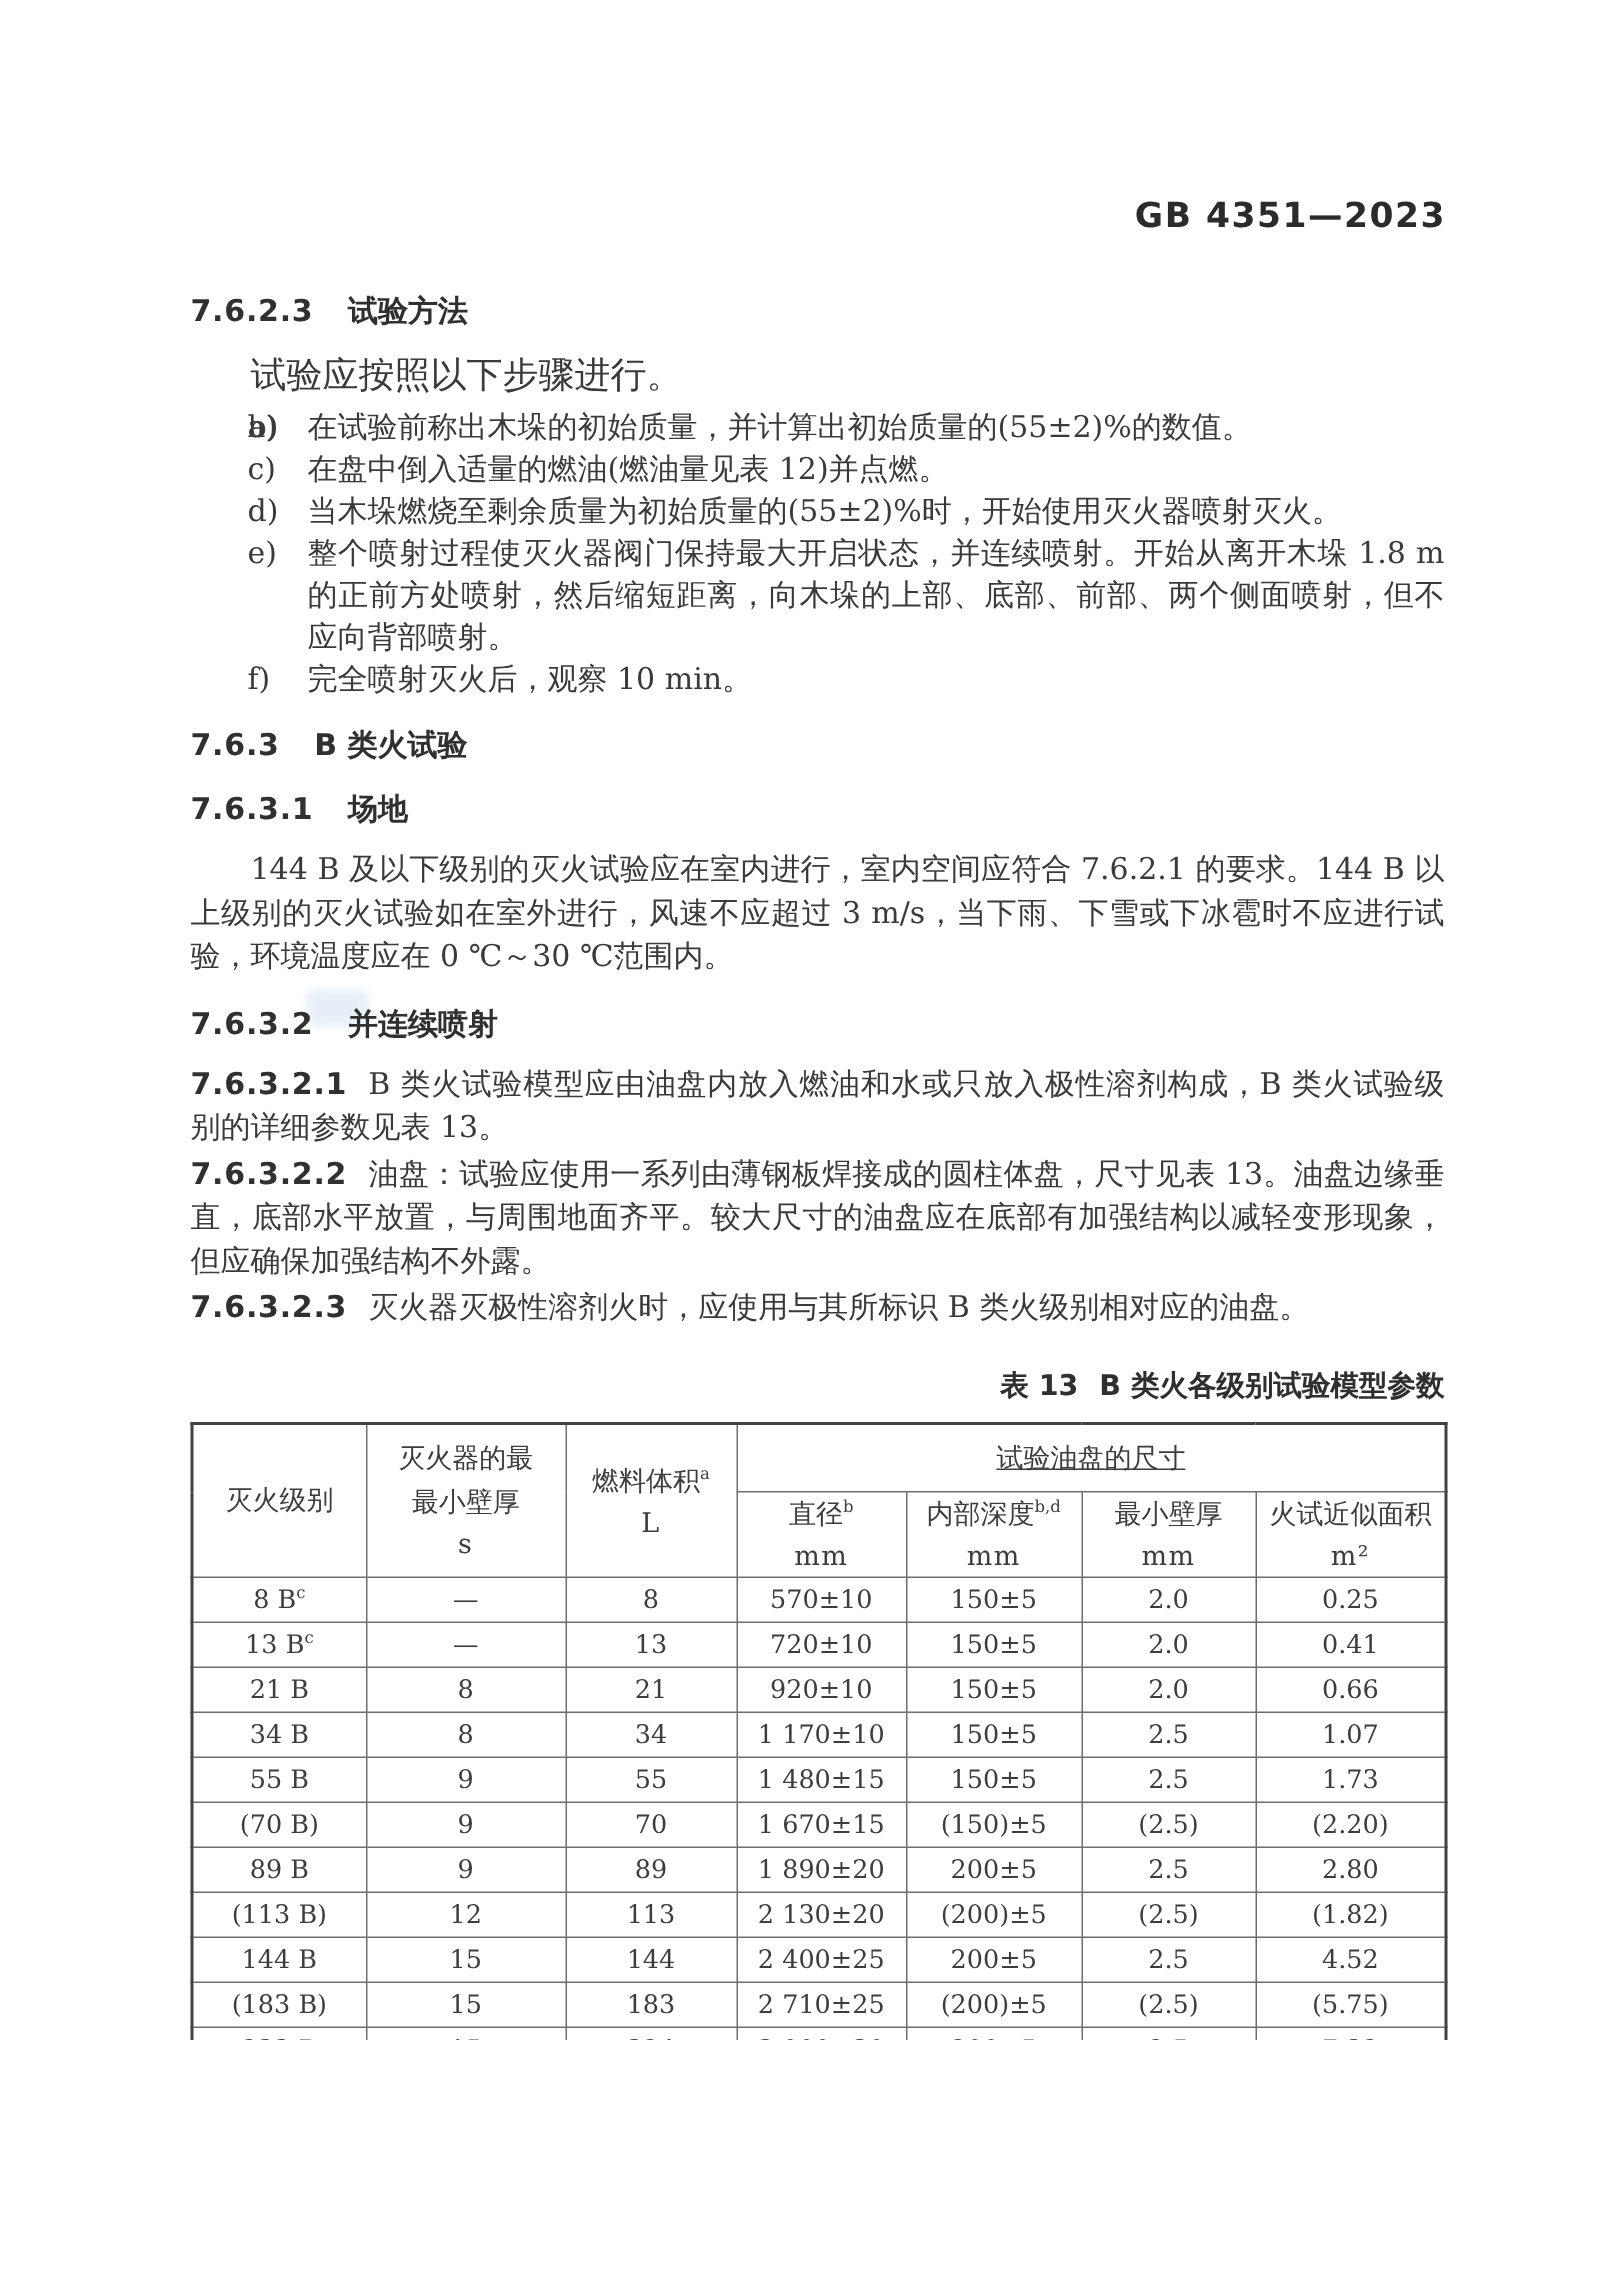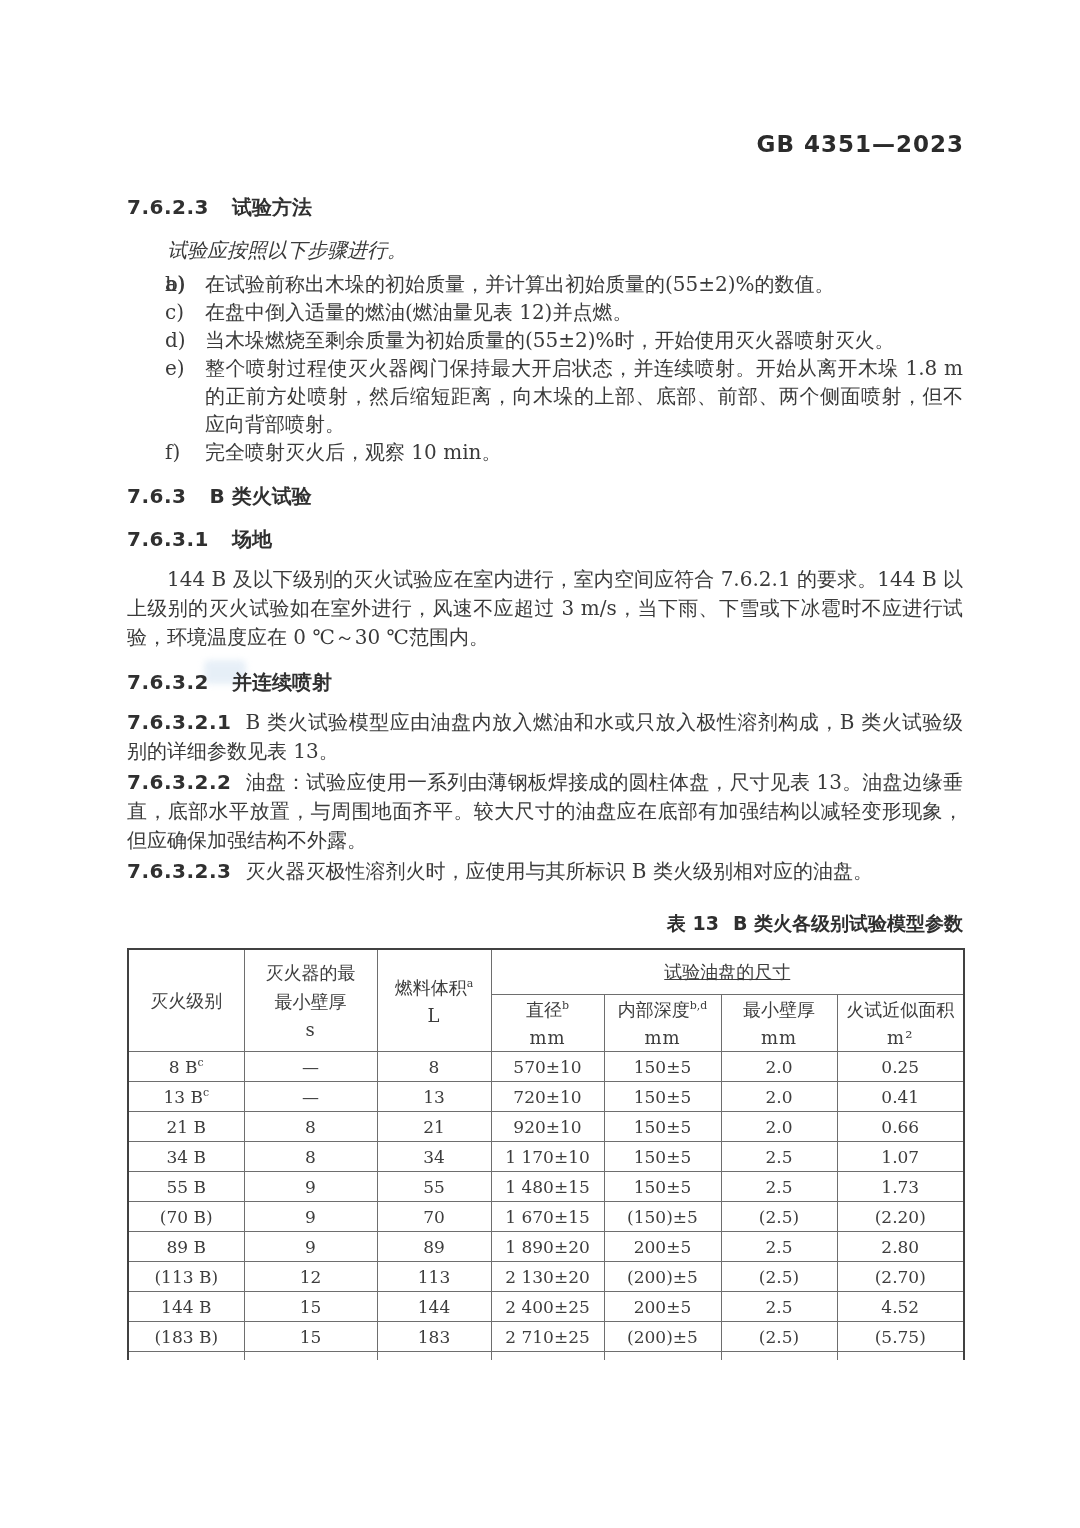--- a/index.html
+++ b/index.html
@@ -19,21 +19,21 @@
   .h-sect {
     font-family:"DejaVu Sans","Liberation Sans",sans-serif;
     font-weight:bold; font-size:20px; color:#303030; line-height:26px;
   }
   .h-sect .num { margin-right:16px; letter-spacing:0.5px;text-align:center; }
   #h7623 { margin:6px 0 0 0; }
   #h763  { margin:17px 0 0 0; }
   #h7631 { margin:17px 0 0 0; }
   #h7632 { margin:17px 0 0 0; }
 
-  .body-text { font-size:20px; line-height:28px;font-style:italic; }
+  .body-text { font-size:24px; line-height:28px; }
   .intro { margin:16px 0 6px 0; text-indent:40px; }
 
   .steps { margin:2px 0 0 0; padding:0; list-style:none; }
   .step { position:relative; padding-left:78px; line-height:28px; font-size:20px; text-align:justify; }
   .step .lbl { position:absolute; left:38px; }
 
   .para { margin:13px 0 0 0; font-size:20px; line-height:29px; text-align:justify; }
   .para.indent { text-indent:40px; }
   .para .num {
     font-family:"DejaVu Sans","Liberation Sans",sans-serif;
@@ -251,21 +251,21 @@
             <td>2.5</td>
             <td>2.80</td>
           </tr>
           <tr>
             <td>(113 B)</td>
             <td>12</td>
             <td>113</td>
             <td>2 130±20</td>
             <td>(200)±5</td>
             <td>(2.5)</td>
-            <td>(2.70)</td>
+            <td>(1.82)</td>
           </tr>
           <tr>
             <td>144 B</td>
             <td>15</td>
             <td>144</td>
             <td>2 400±25</td>
             <td>200±5</td>
             <td>2.5</td>
             <td>4.52</td>
           </tr>

